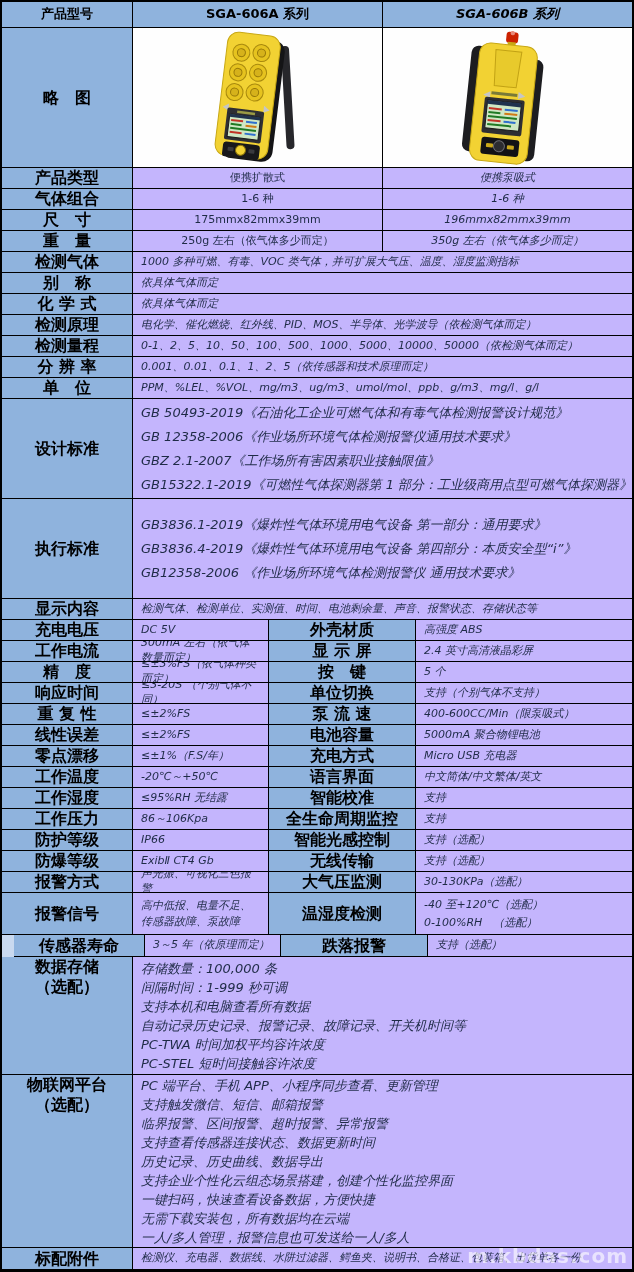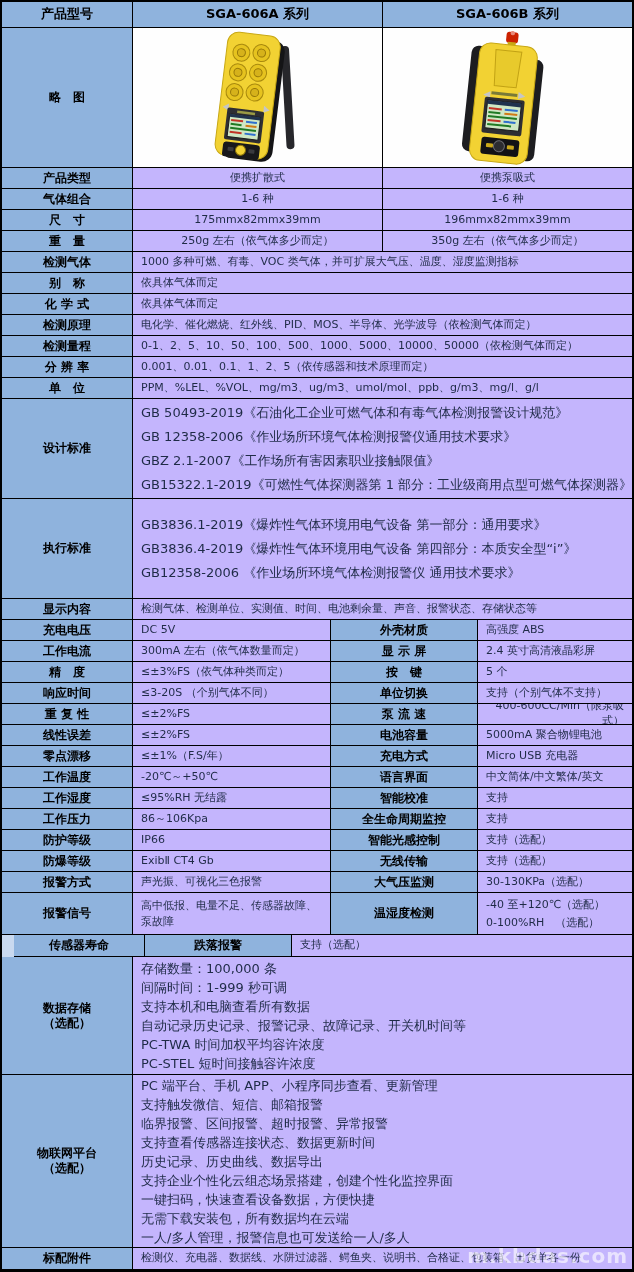--- a/index.html
+++ b/index.html
@@ -12,57 +12,57 @@
     background: #c9d9ef;
     overflow: hidden;
   }
   .row { display: flex; width: 100%; border-bottom: 1px solid #000; }
   .row:last-child { border-bottom: none; }
   .cell {
     border-right: 1px solid #000;
     display: flex; align-items: center;
     overflow: hidden;
   }
-  .cell:last-child { border-right: none; }
+  .cell:last-child { border-right: none; font-style: italic; }
   .label {
     background: #8fb3dd;
     font-weight: bold; color: #000;
-    font-size: 12px;
+    font-size: 16px;
     justify-content: center; text-align: center;
     line-height: 1.25;
   }
   .value {
     background: #c4b5fd;
     font-size: 11px; color: #1f2b47;
     padding: 0 8px;
     line-height: 1.35;
   }
   .center { justify-content: center; text-align: center; padding: 0 4px; }
   .c-label { width: 131px; flex: none; }
   .c-a { width: 250px; flex: none; }
   .c-b { flex: 1; }
-  .c-v1 { width: 198px; flex: none; }
+  .c-v1 { width: 136px; flex: none; font-style: italic; }
   .c-l2 { width: 147px; flex: none; }
   .c-v2 { flex: 1; text-align: right; }
   .h-header { height: 26px; }
   .h-sketch { height: 140px; }
   .h-std { height: 21px; }
   .h-big4 { height: 100px; }
   .h-alarm { height: 42px; }
   .h-sensor { height: 22px; margin-left: 12px; }
   .h-block1 { height: 118px; }
   .h-block2 { height: 173px; }
   .h-acc { height: 22px; }
   .hdr { font-size: 13px; }
   .imgcell { background: #fefefe; justify-content: center; align-items: center; }
   .multiline { flex-direction: column; align-items: flex-start; justify-content: center; }
   .multiline .line { width: 100%; white-space: nowrap; font-size: 13px; }
   .std-lines .line { line-height: 24px; }
   .blk-lines .line { line-height: 19px; }
-  .stacklabel { flex-direction: column; justify-content: center; }
+  .stacklabel { flex-direction: column; justify-content: flex-start; }
   .twoLine { flex-direction: column; align-items: flex-start; justify-content: center; }
   .twoLine .line { line-height: 18px; }
   .wrapv { white-space: normal; line-height: 1.45; }
   .watermark {
     position: absolute; right: 4px; bottom: 2px;
     font-size: 20px; font-weight: bold;
     color: rgba(255,255,255,0.62);
     letter-spacing: 1px;
     pointer-events: none;
   }
@@ -313,20 +313,21 @@
     <div class="cell value c-v1 wrapv">高中低报、电量不足、传感器故障、泵故障</div>
     <div class="cell label c-l2">温湿度检测</div>
     <div class="cell value c-v2 twoLine">
       <div class="line">-40 至+120℃（选配）</div>
       <div class="line">0-100%RH　（选配）</div>
     </div>
   </div>
 
   <div class="row h-sensor">
     <div class="cell label c-label">传感器寿命</div>
+    <div class="cell value c-v1">3～5 年（依原理而定）</div>
     <div class="cell label c-l2">跌落报警</div>
     <div class="cell value c-v2">支持（选配）</div>
   </div>
 
   <div class="row h-block1">
     <div class="cell label c-label stacklabel">
       <div>数据存储</div>
       <div>（选配）</div>
     </div>
     <div class="cell value c-b multiline blk-lines">

